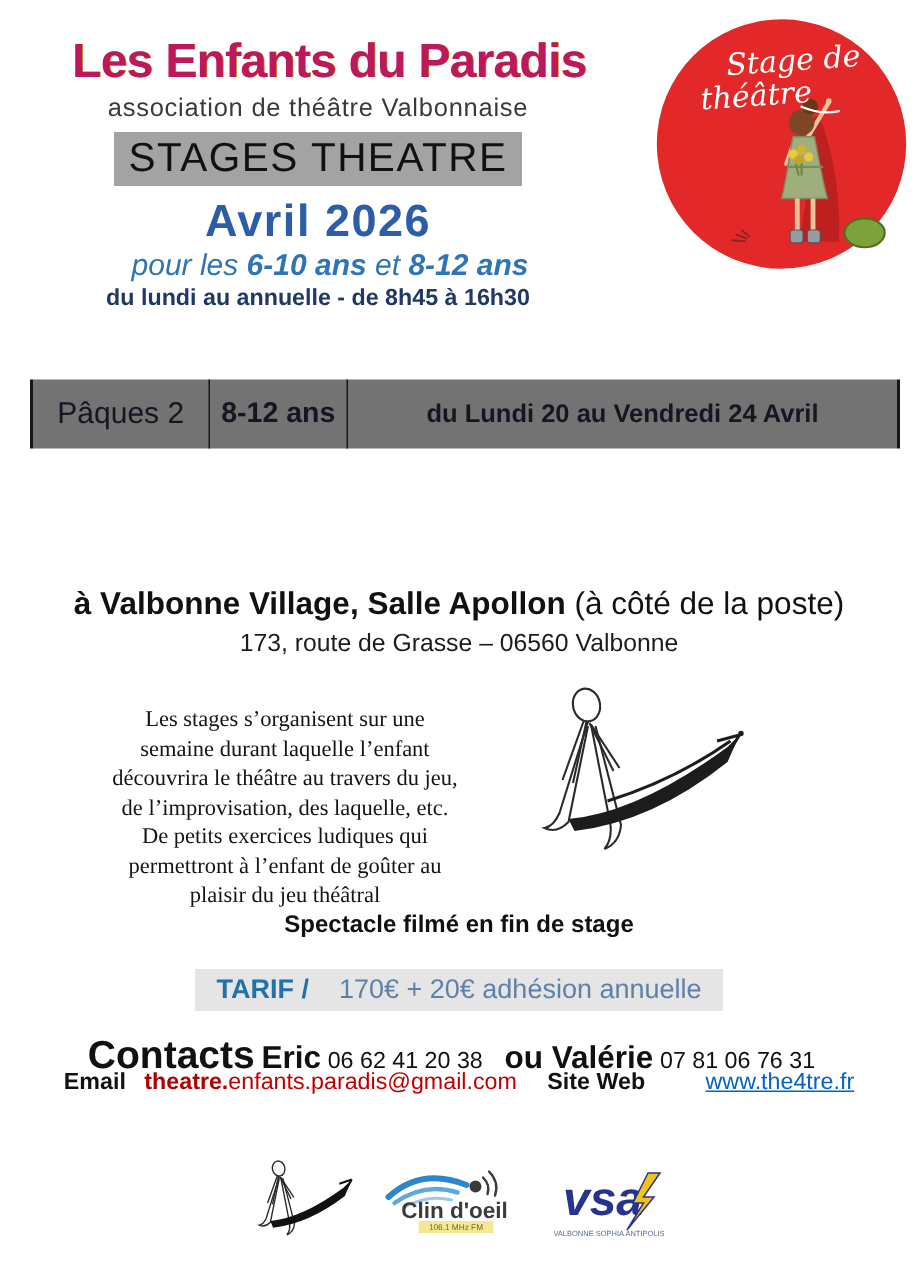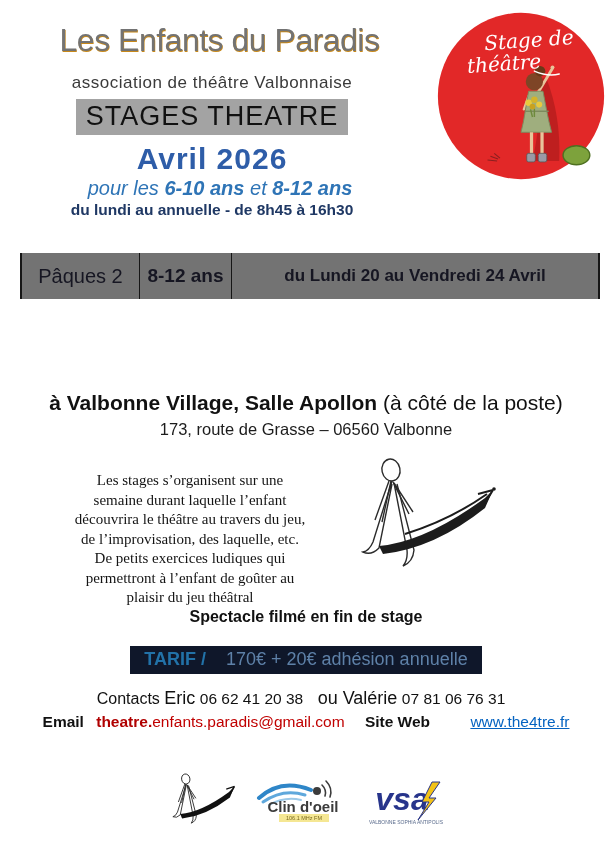--- a/index.html
+++ b/index.html
@@ -4,23 +4,23 @@
 <style>
   * { margin:0; padding:0; box-sizing:border-box; }
   html,body { background:#fff; }
   .page {
     position:relative; width:612px; height:843px; background:#ffffff;
     font-family:"Liberation Sans", sans-serif; overflow:hidden;
   }
 
   
   .header-text { position:absolute; top:22px; left:0; width:424px; text-align:center; }
-  .main-title { font-size:32px; font-weight:normal; color:#737373; letter-spacing:-0.5px;
+  .main-title { font-size:32px; font-weight:bold; color:#be185d; letter-spacing:-0.5px;
                 text-shadow:0.5px 0.5px 0 #c8891a;padding-left:15px; }
-  .subtitle { font-size:17px; color:#3a3a3a; margin-top:14px; letter-spacing:0.5px; }
+  .subtitle { font-size:17px; color:#3a3a3a; margin-top:3px; letter-spacing:0.5px; }
   .banner { display:inline-block; margin-top:6px; background:#a3a3a3; color:#111;
             font-size:27px; padding:2px 10px 3px; letter-spacing:1px; }
   .month { font-size:30px; font-weight:bold; color:#2E5DA8; margin-top:7px; letter-spacing:1px; }
   .ages-line { font-size:20px; font-style:italic; color:#2E74B6; margin-top:1px;padding-left:16px; }
   .ages-line b { font-weight:bold; }
   .schedule-line { font-size:15.5px; font-weight:bold; color:#1F3864; margin-top:1px; }
 
   .logo-circle { position:absolute; top:10px; left:435px; width:172px; height:172px; }
 
   
@@ -42,28 +42,28 @@
 
   
   .description { position:absolute; top:471px; left:42px; width:296px; text-align:center;
                  font-size:15px; line-height:19.5px; color:#141414;font-family:Liberation Serif, serif; }
   .walking-figure-large { position:absolute; top:450px; left:335px; width:200px; height:140px; }
 
   
   .spectacle { position:absolute; top:608px; left:0; width:612px; text-align:center;
                font-size:16px; font-weight:bold; color:#111; }
   .tarif-wrap { position:absolute; top:646px; left:0; width:612px; text-align:center; }
-  .tarif-box { display:inline-block; background:#0f172a; padding:3px 14px 4px; font-size:18px; }
+  .tarif-box { display:inline-block; background:#e5e5e5; padding:3px 14px 4px; font-size:18px; }
   .tarif-label { font-weight:bold; color:#2272A8; margin-right:20px; }
   .tarif-value { color:#5E81A8; }
 
   
   .contacts-line { position:absolute; top:688px; left:0; width:612px; text-align:center; color:#111; }
-  .contacts-label { font-size:16px; font-weight:normal; }
-  .contact-name { font-size:18px; font-weight:normal; }
+  .contacts-label { font-size:26px; font-weight:bold; }
+  .contact-name { font-size:21px; font-weight:bold; }
   .contact-phone { font-size:15.5px; margin-right:10px; }
   .email-line { position:absolute; top:713px; left:0; width:612px; text-align:center; font-size:15.5px; color:#111; }
   .email-label, .web-label { font-weight:bold; margin-right:8px; }
   .web-label { margin-left:14px; }
   .email-bold { color:#B00000; font-weight:bold; }
   .email-rest { color:#C00000; margin-right:2px; }
   .web-link { color:#0563C1; text-decoration:underline; cursor:pointer;margin-left:28px; }
 
   
   .walking-figure-small { position:absolute; top:762px; left:160px; width:92px; height:80px; }

